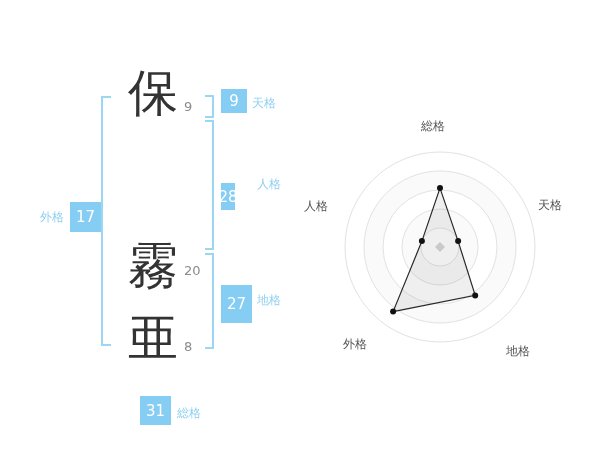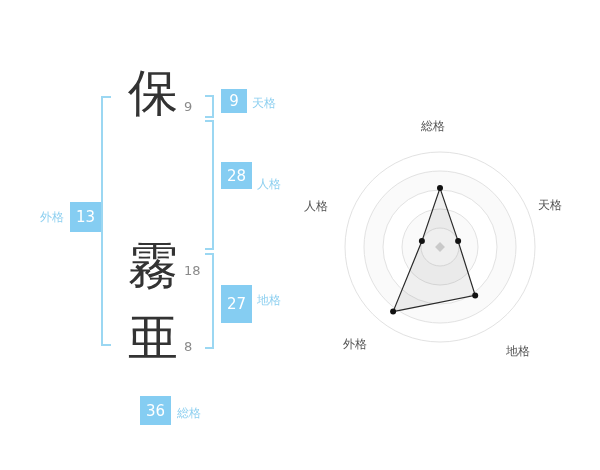--- a/index.html
+++ b/index.html
@@ -17,45 +17,45 @@
   
   .radar-wrap{position:absolute;left:300px;top:105px;width:300px;height:290px;}
   .radar-axis-label{position:absolute;font-size:12px;color:#555;transform:translate(-50%,-50%);white-space:nowrap;}
 </style>
 </head>
 <body>
 
 <div class="stage">
 
   <div class="kaku-label" style="left:40px;top:209px;">外格</div>
-  <div class="kaku-box" style="left:70px;top:202px;width:31px;height:30px;">13</div>
+  <div class="kaku-box" style="left:70px;top:202px;width:31px;height:30px;">17</div>
   <div class="bracket-left" style="left:101px;top:96px;height:246px;"></div>
 
   <div class="kanji" style="left:128px;top:68px;">保</div>
   <div class="strokes" style="left:184px;top:99px;">9</div>
 
   <div class="kanji" style="left:128px;top:241px;">霧</div>
-  <div class="strokes" style="left:184px;top:263px;">18</div>
+  <div class="strokes" style="left:184px;top:263px;">20</div>
 
   <div class="kanji" style="left:128px;top:313px;">亜</div>
   <div class="strokes" style="left:184px;top:339px;">8</div>
 
   <div class="bracket-right" style="left:205px;top:95px;height:19px;"></div>
   <div class="kaku-box" style="left:221px;top:89px;width:26px;height:24px;">9</div>
   <div class="kaku-label" style="left:252px;top:95px;">天格</div>
 
   <div class="bracket-right" style="left:205px;top:120px;height:126px;"></div>
-  <div class="kaku-box" style="left:221px;top:162px;width:31px;height:27px;">28</div>
+  <div class="kaku-box" style="left:221px;top:183px;width:14px;height:27px;">28</div>
   <div class="kaku-label" style="left:257px;top:176px;">人格</div>
 
   <div class="bracket-right" style="left:205px;top:253px;height:92px;"></div>
   <div class="kaku-box" style="left:221px;top:285px;width:31px;height:38px;">27</div>
   <div class="kaku-label" style="left:257px;top:292px;">地格</div>
 
-  <div class="kaku-box" style="left:140px;top:396px;width:31px;height:29px;">36</div>
+  <div class="kaku-box" style="left:140px;top:396px;width:31px;height:29px;">31</div>
   <div class="kaku-label" style="left:177px;top:405px;">総格</div>
 
   <div class="radar-wrap">
     <svg id="radar-svg" width="300" height="290" viewBox="0 0 300 290">
         <circle cx="140" cy="142" r="95.0" fill="#ffffff" stroke="#e2e2e2" stroke-width="1"></circle>
         <circle cx="140" cy="142" r="76.0" fill="#fafafa" stroke="#e2e2e2" stroke-width="1"></circle>
         <circle cx="140" cy="142" r="57.0" fill="#ffffff" stroke="#e2e2e2" stroke-width="1"></circle>
         <circle cx="140" cy="142" r="38.0" fill="#fafafa" stroke="#e2e2e2" stroke-width="1"></circle>
         <circle cx="140" cy="142" r="19.0" fill="#ffffff" stroke="#e2e2e2" stroke-width="1"></circle>
         <polygon points="140.0,83.1 158.1,136.1 175.2,190.4 93.1,206.6 121.9,136.1" fill="rgba(100,100,100,0.10)" stroke="#2a2a2a" stroke-width="1.2"></polygon>

